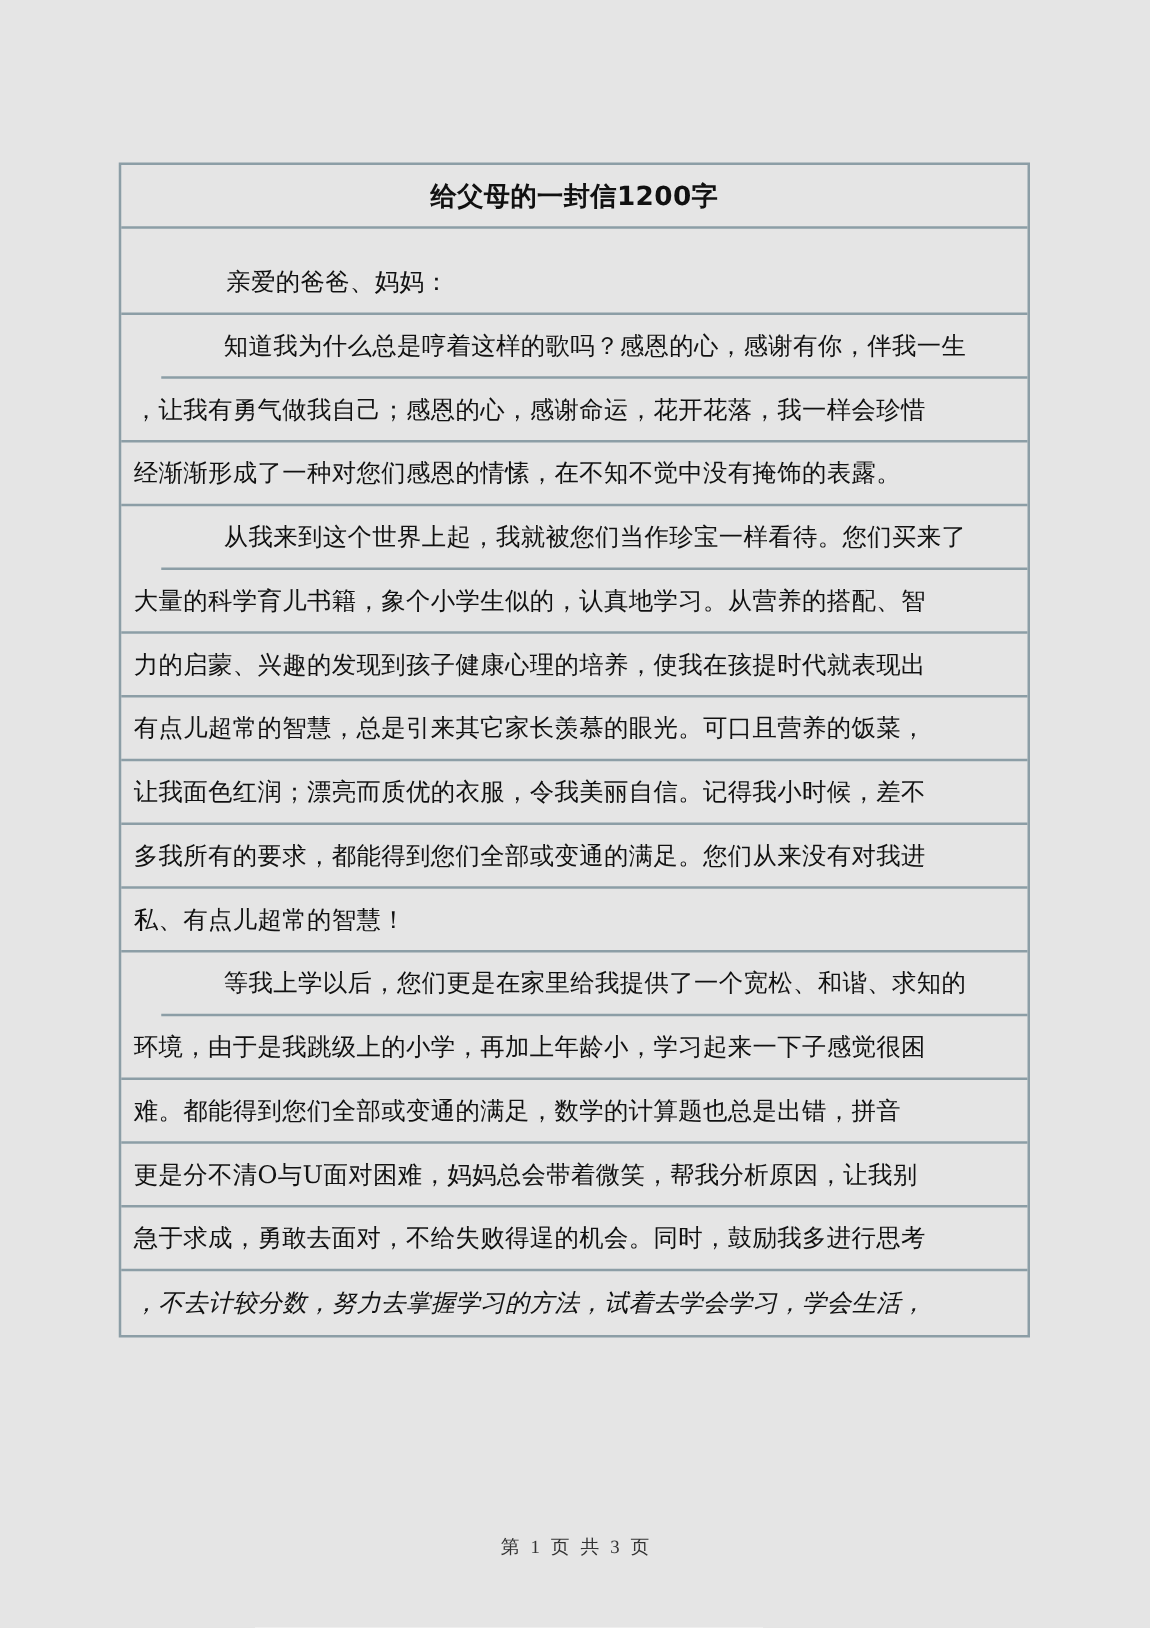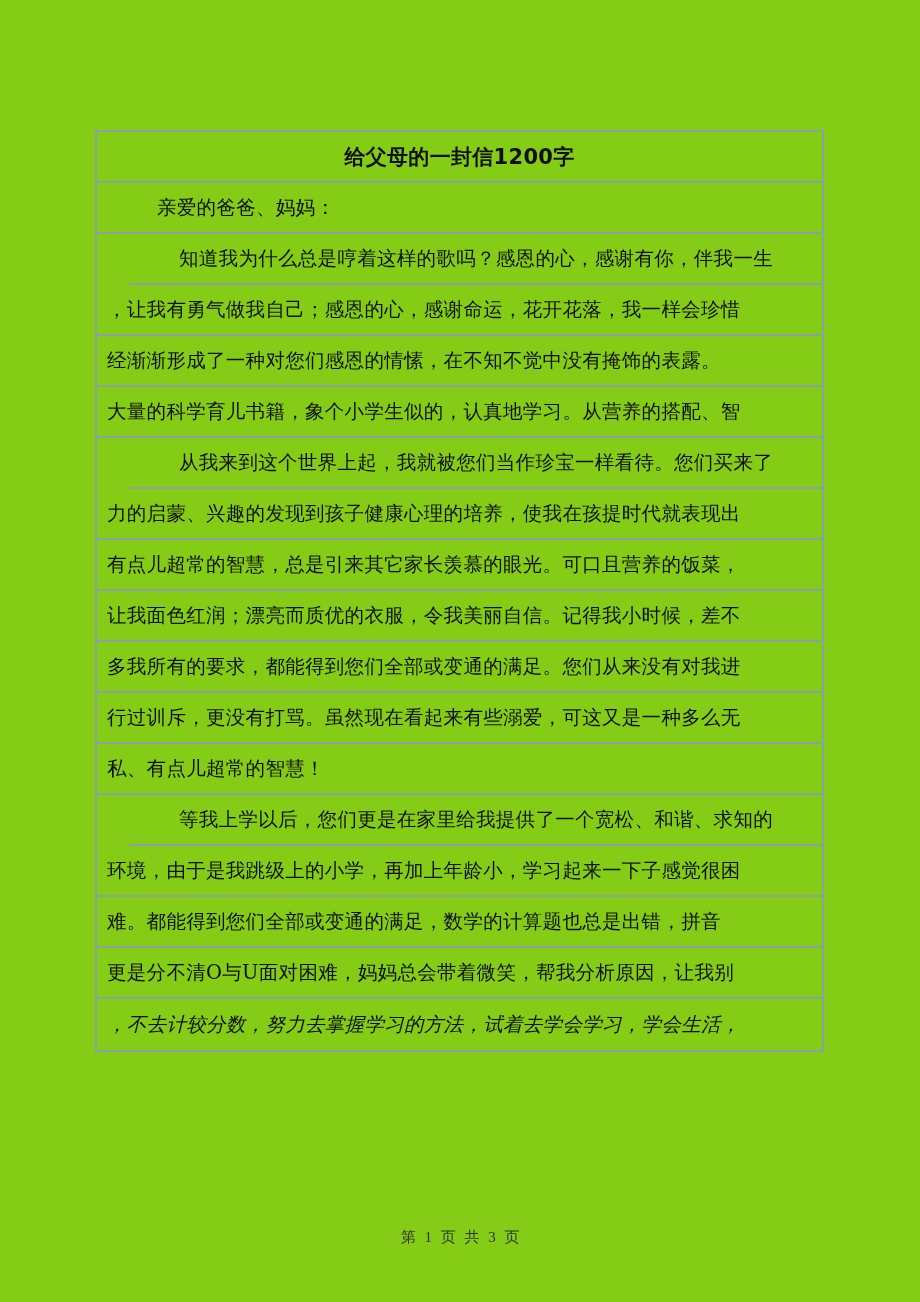--- a/index.html
+++ b/index.html
@@ -12,21 +12,21 @@
       height: 1302px;
       position: relative;
       overflow: hidden;
       font-family: "DejaVu Serif", "Liberation Serif", serif;
       color: #111111;
     }
     .page {
       position: absolute;
       left: 0; top: 0;
       width: 920px; height: 1302px;
-      background: #84cc16;
+      background: #e5e5e5;
     }
     .letter-table {
       position: absolute;
       left: 95px;
       top: 130px;
       width: 729px;
       border: 2px solid #8c9ea6;
       box-sizing: border-box;
     }
     .row {
@@ -43,21 +43,21 @@
     }
     .row:last-child { border-bottom: none; font-style: italic; }
     .row.title {
       justify-content: center;
       font-weight: bold;
       font-size: 21px;
       font-family: "DejaVu Sans", "Liberation Sans", sans-serif;
       height: 51px;
     }
     .row.indent { padding-left: 50px; margin-left: 32px; }
-    .row.salutation { padding-left: 60px; }
+    .row.salutation { padding-left: 84px; margin-top: 18px; }
     .footer {
       position: absolute;
       left: 0;
       width: 920px;
       top: 1228px;
       text-align: center;
       font-size: 15px;
       color: #333333;
       word-spacing: 5px;
       font-family: "Liberation Serif", "DejaVu Serif", serif;
@@ -66,29 +66,29 @@
 </head>
 <body>
 
 <div class="page">
   <div class="letter-table">
     <div class="row title">给父母的一封信1200字</div>
     <div class="row salutation">亲爱的爸爸、妈妈：</div>
     <div class="row indent">知道我为什么总是哼着这样的歌吗？感恩的心，感谢有你，伴我一生</div>
     <div class="row">，让我有勇气做我自己；感恩的心，感谢命运，花开花落，我一样会珍惜</div>
     <div class="row">经渐渐形成了一种对您们感恩的情愫，在不知不觉中没有掩饰的表露。</div>
+    <div class="row indent">从我来到这个世界上起，我就被您们当作珍宝一样看待。您们买来了</div>
     <div class="row">大量的科学育儿书籍，象个小学生似的，认真地学习。从营养的搭配、智</div>
-    <div class="row indent">从我来到这个世界上起，我就被您们当作珍宝一样看待。您们买来了</div>
     <div class="row">力的启蒙、兴趣的发现到孩子健康心理的培养，使我在孩提时代就表现出</div>
     <div class="row">有点儿超常的智慧，总是引来其它家长羡慕的眼光。可口且营养的饭菜，</div>
     <div class="row">让我面色红润；漂亮而质优的衣服，令我美丽自信。记得我小时候，差不</div>
     <div class="row">多我所有的要求，都能得到您们全部或变通的满足。您们从来没有对我进</div>
-    <div class="row">行过训斥，更没有打骂。虽然现在看起来有些溺爱，可这又是一种多么无</div>
     <div class="row">私、有点儿超常的智慧！</div>
     <div class="row indent">等我上学以后，您们更是在家里给我提供了一个宽松、和谐、求知的</div>
     <div class="row">环境，由于是我跳级上的小学，再加上年龄小，学习起来一下子感觉很困</div>
     <div class="row">难。都能得到您们全部或变通的满足，数学的计算题也总是出错，拼音</div>
     <div class="row">更是分不清O与U面对困难，妈妈总会带着微笑，帮我分析原因，让我别</div>
+    <div class="row">急于求成，勇敢去面对，不给失败得逞的机会。同时，鼓励我多进行思考</div>
     <div class="row">，不去计较分数，努力去掌握学习的方法，试着去学会学习，学会生活，</div>
   </div>
 
   <div class="footer">第 1 页 共 3 页</div>
 </div>
 
 </body></html>

